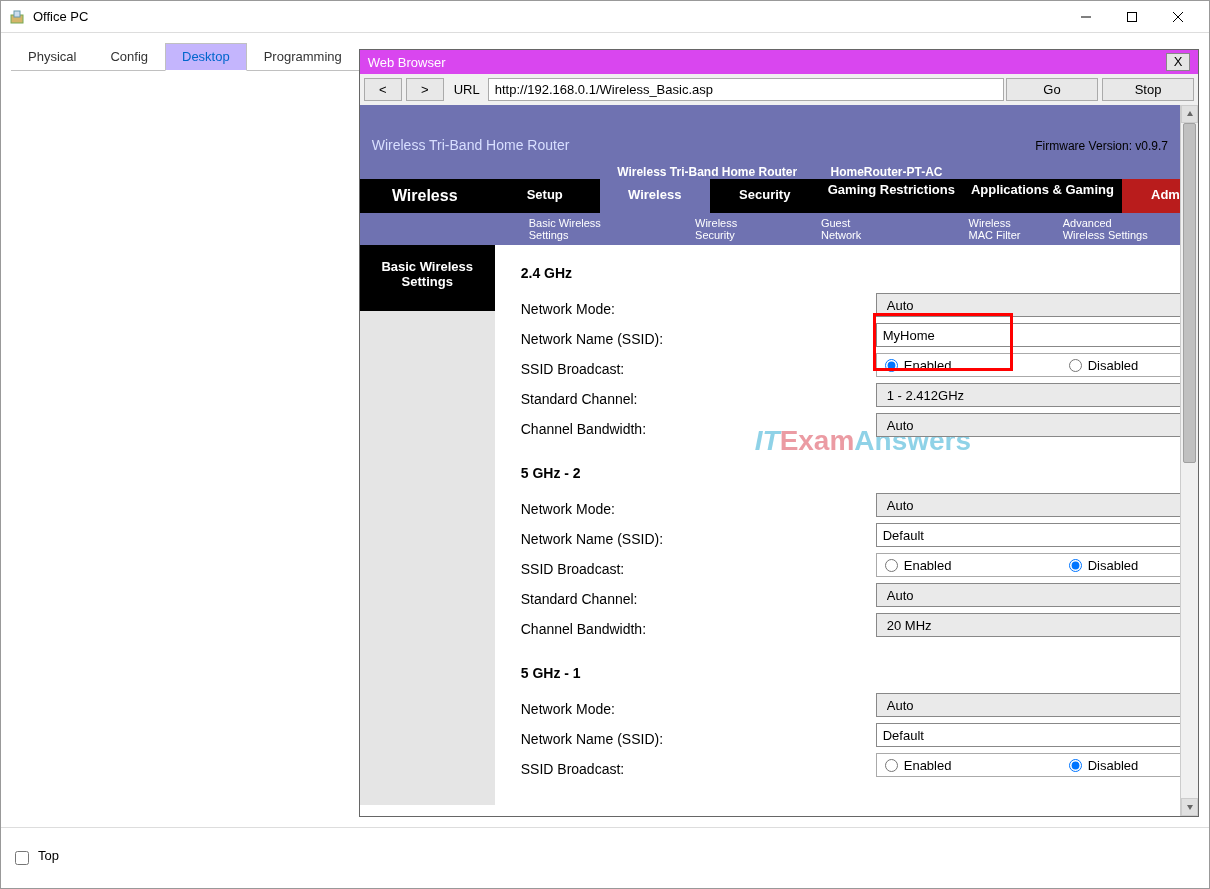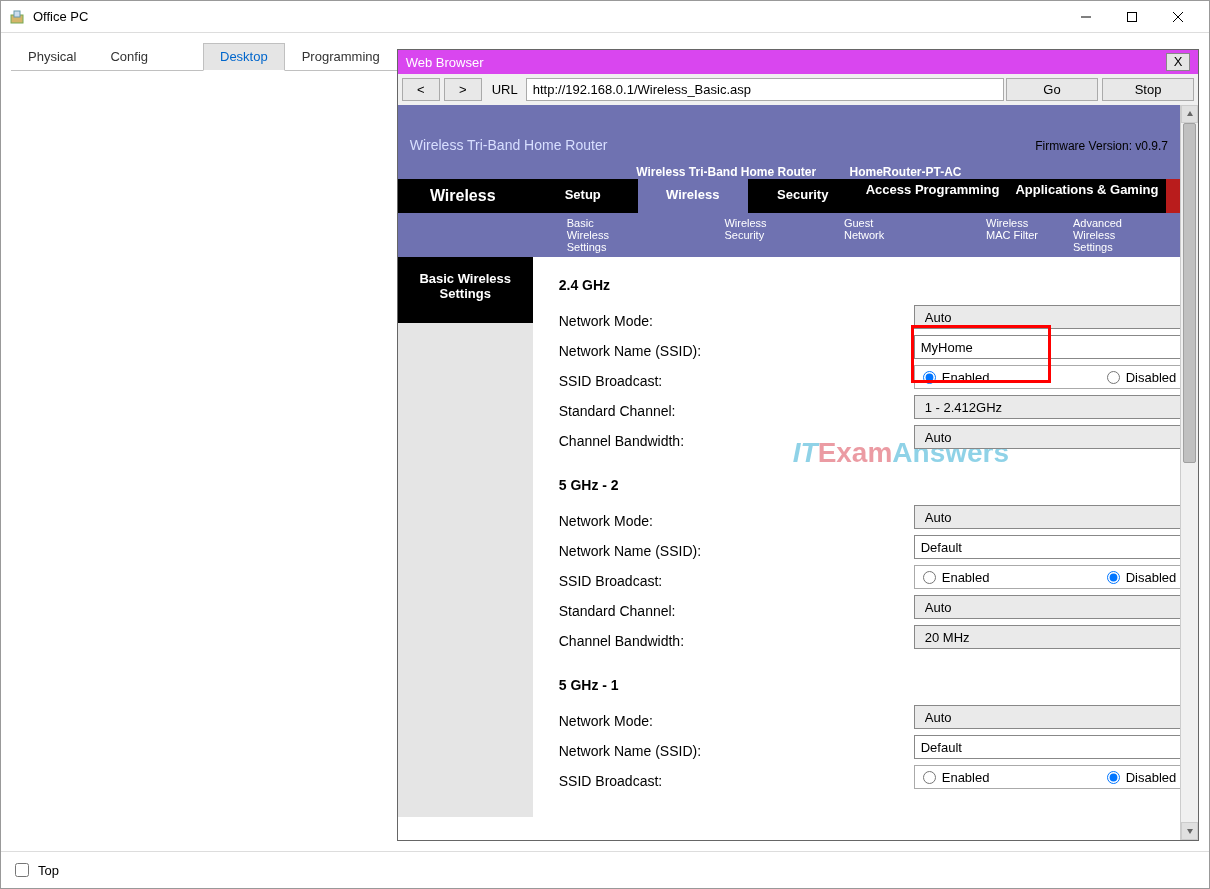--- a/index.html
+++ b/index.html
@@ -8,21 +8,21 @@
   .titlebar { height: 32px; display: flex; align-items: center; padding: 0 8px; border-bottom: 1px solid #ddd; }
   .titlebar .icon { width: 16px; height: 16px; margin-right: 8px; }
   .titlebar .title { flex: 1; font-size: 13px; }
   .winbtns { display: flex; gap: 0; }
   .winbtn { width: 46px; height: 30px; display: flex; align-items: center; justify-content: center; }
   .winbtn svg { width: 10px; height: 10px; }
 
   .content { flex: 1; padding: 10px; display: flex; flex-direction: row; overflow: hidden; }
   .tabs { display: flex; border-bottom: 1px solid #c0c0c0; height: 28px; }
   .tab { padding: 5px 16px; font-size: 13px; color: #333; cursor: pointer; border: 1px solid transparent; border-bottom: none; }
-  .tab.active { color: #0066cc; border: 1px solid #c0c0c0; border-bottom: 1px solid #fff; margin-bottom: -1px; background: #e5e5e5; margin-left: 38px; }
+  .tab.active { color: #0066cc; border: 1px solid #c0c0c0; border-bottom: 1px solid #fff; margin-bottom: -1px; background: #c4b5fd; }
 
   .browser-frame { border: 1px solid #666; margin-top: 6px; flex: 1; display: flex; flex-direction: column; overflow: hidden; }
   .browser-title { background: #d946ef; color: #fff; padding: 3px 8px; display: flex; align-items: center; font-size: 13px; }
   .browser-title span.txt { flex: 1; }
   .browser-close { background: #e5e5e5; color: #000; border: 1px solid #888; width: 24px; text-align: center; cursor: pointer; font-size: 13px; line-height: 16px; }
 
   .urlbar { display: flex; align-items: stretch; background: #f0f0f0; padding: 4px 2px; gap: 0; }
   .navbtn { width: 38px; border: 1px solid #aaa; background: #e8e8e8; margin: 0 2px; display: flex; align-items: center; justify-content: center; cursor: pointer; font-size: 13px; }
   .url-label { padding: 4px 8px; font-size: 13px; display: flex; align-items: center; }
   .url-input { flex: 1; border: 1px solid #aaa; padding: 3px 6px; font-size: 13px; }
@@ -67,21 +67,21 @@
   .radio-row { display: flex; gap: 0; width: 370px; border: 1px solid #aaa; height: 24px; }
   .radio-cell { flex: 1; display: flex; align-items: center; padding: 0 8px; font-size: 13px; gap: 6px; }
   .radio-cell input { margin: 0; }
   .highlight { position: absolute; border: 3px solid #ff0000; pointer-events: none; }
 
   .watermark { position: absolute; opacity: 0.5; font-size: 28px; font-weight: bold; pointer-events: none; font-family: Arial, sans-serif; }
   .watermark .it { color: #22a7d0; font-style: italic; }
   .watermark .ex { color: #d93a4a; }
   .watermark .ans { color: #22a7d0; }
 
-  .bottom-bar { border-top: 1px solid #ddd; padding: 8px 10px; display: flex; align-items: center; gap: 6px; font-size: 13px; }
+  .bottom-bar { border-top: 1px solid #ddd; padding: 20px 10px; display: flex; align-items: flex-start; gap: 6px; font-size: 13px; }
   .bottom-bar input { width: 14px; height: 14px; }
 </style>
 </head>
 <body>
 
 <div class="window">
 
   <div class="titlebar">
     <span class="icon">
       <svg viewBox="0 0 16 16">
@@ -144,21 +144,21 @@
           <div class="router-nav">
             <div class="router-meta">
               <span>Wireless Tri-Band Home Router</span>
               <span>HomeRouter-PT-AC</span>
             </div>
             <div class="main-tabs">
               <div class="main-tab side">Wireless</div>
               <div class="main-tab dark">Setup</div>
               <div class="main-tab active">Wireless</div>
               <div class="main-tab dark">Security</div>
-              <div class="main-tab dark" style="min-width:120px;line-height:14px;padding:4px 8px">Access Programming</div>
+              <div class="main-tab dark" style="min-width:120px;line-height:14px;padding:4px 8px">Gaming Restrictions</div>
               <div class="main-tab dark" style="min-width:120px;line-height:14px;padding:4px 8px">Applications &amp; Gaming</div>
               <div class="main-tab dark2">Administration</div>
               <div class="main-tab dark">Status</div>
             </div>
             <div class="sub-tabs">
               <div class="sub-tab spacer-left">Basic Wireless Settings</div>
               <div class="sub-tab" style="margin-left:60px">Wireless Security</div>
               <div class="sub-tab" style="margin-left:40px">Guest Network</div>
               <div class="sub-tab" style="margin-left:70px">Wireless MAC Filter</div>
               <div class="sub-tab" style="margin-left:auto;margin-right:10px">Advanced Wireless Settings</div>

